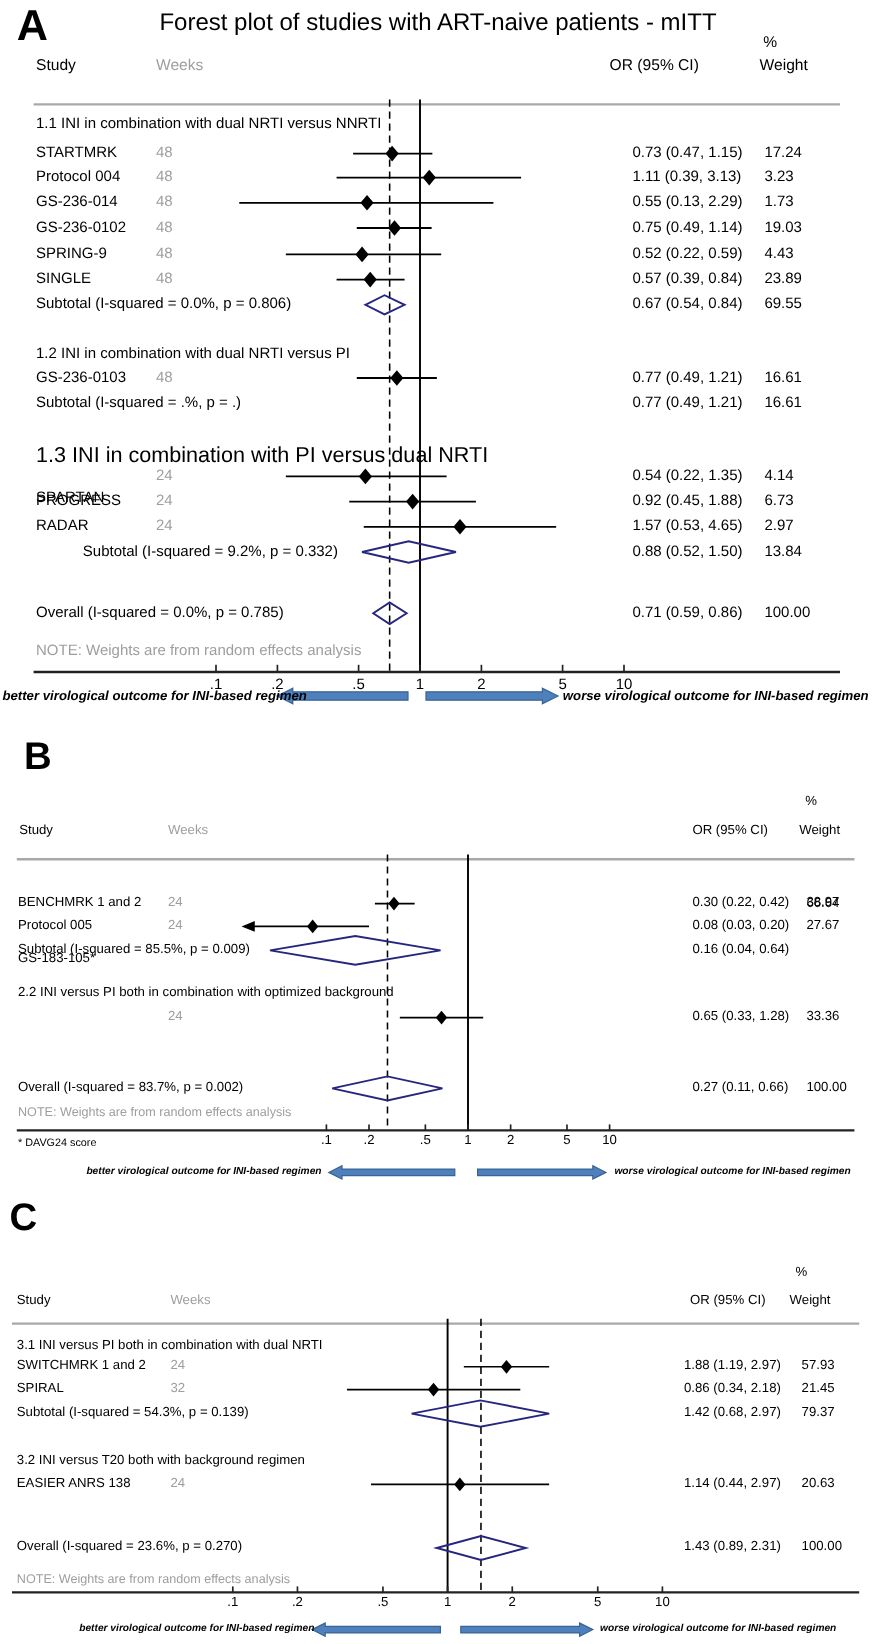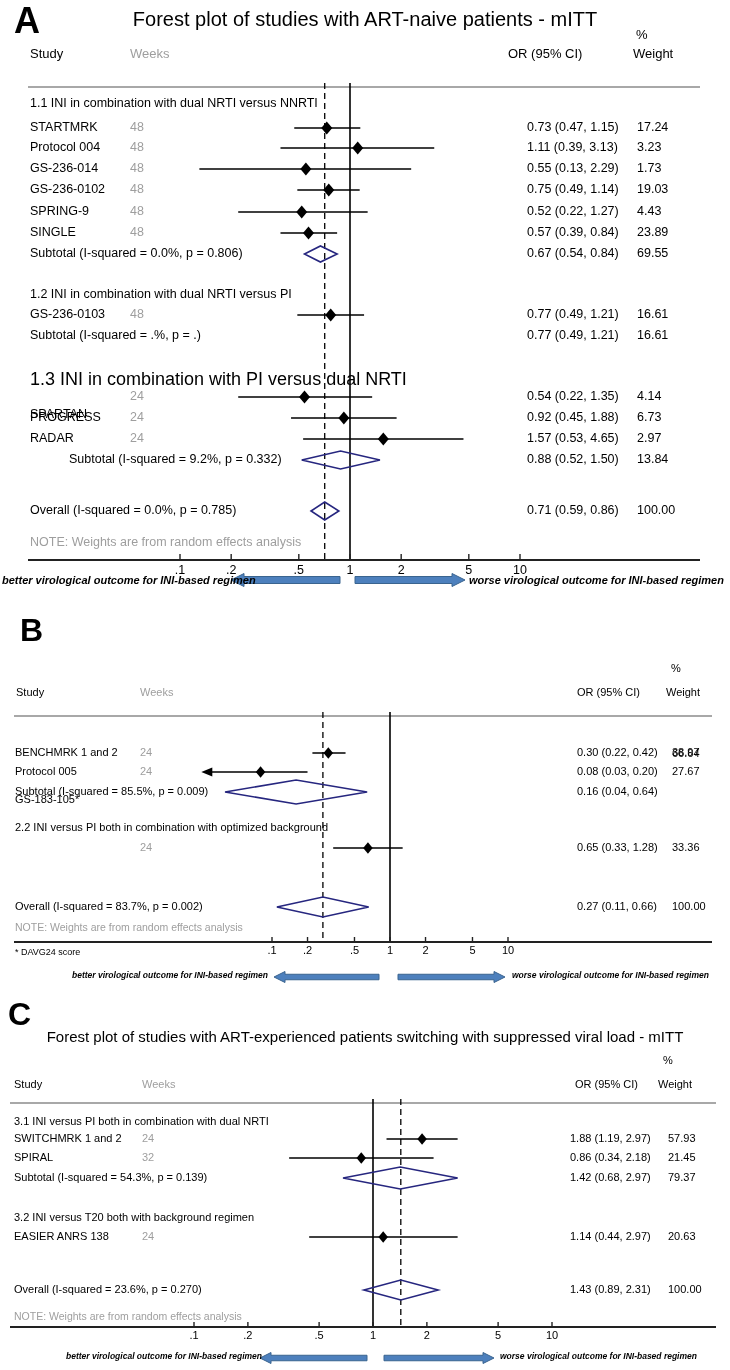--- a/index.html
+++ b/index.html
@@ -145,21 +145,20 @@
   <div class="abs" id="p1-h-study">Study</div>
   <div class="abs muted" id="p1-h-weeks">Weeks</div>
   <div class="abs" id="p1-h-or">OR (95% CI)</div>
   <div class="abs" id="p1-h-weight">Weight</div>
   <div class="abs muted" id="p1-note">NOTE: Weights are from random effects analysis</div>
   <div class="abs" id="p1-footnote">* DAVG24 score</div>
   <div class="abs arrow-label" id="p1-albl">better virological outcome for INI-based regimen</div>
   <div class="abs arrow-label" id="p1-arbl">worse virological outcome for INI-based regimen</div>
 
   <div class="abs letter" id="p2-letter">C</div>
-  <div class="abs title" id="p2-title">Forest plot of studies with ART-experienced patients switching with suppressed viral load - mITT</div>
   <div class="abs" id="p2-pct">%</div>
   <div class="abs" id="p2-h-study">Study</div>
   <div class="abs muted" id="p2-h-weeks">Weeks</div>
   <div class="abs" id="p2-h-or">OR (95% CI)</div>
   <div class="abs" id="p2-h-weight">Weight</div>
   <div class="abs muted" id="p2-note">NOTE: Weights are from random effects analysis</div>
   <div class="abs arrow-label" id="p2-albl">better virological outcome for INI-based regimen</div>
   <div class="abs arrow-label" id="p2-arbl">worse virological outcome for INI-based regimen</div>
 <div class="abs" style="left: 168px; top: 563.25px; font-size: 12.5px; width: 24px; text-align: center;">.1</div>
     <div class="abs" style="left: 219.175px; top: 563.25px; font-size: 12.5px; width: 24px; text-align: center;">.2</div>
@@ -180,21 +179,21 @@
     <div class="abs" style="left: 30px; top: 161.25px; font-size: 12.5px;">GS-236-014</div>
     <div class="abs muted" style="left: 130px; top: 161.25px; font-size: 12.5px;">48</div>
     <div class="abs" style="left: 527px; top: 161.25px; font-size: 12.5px;">0.55 (0.13, 2.29)</div>
     <div class="abs" style="left: 637px; top: 161.25px; font-size: 12.5px;">1.73</div>
     <div class="abs" style="left: 30px; top: 182.25px; font-size: 12.5px;">GS-236-0102</div>
     <div class="abs muted" style="left: 130px; top: 182.25px; font-size: 12.5px;">48</div>
     <div class="abs" style="left: 527px; top: 182.25px; font-size: 12.5px;">0.75 (0.49, 1.14)</div>
     <div class="abs" style="left: 637px; top: 182.25px; font-size: 12.5px;">19.03</div>
     <div class="abs" style="left: 30px; top: 204.25px; font-size: 12.5px;">SPRING-9</div>
     <div class="abs muted" style="left: 130px; top: 204.25px; font-size: 12.5px;">48</div>
-    <div class="abs" style="left: 527px; top: 204.25px; font-size: 12.5px;">0.52 (0.22, 1.27)</div>
+    <div class="abs" style="left: 527px; top: 204.25px; font-size: 12.5px;">0.52 (0.22, 0.59)</div>
     <div class="abs" style="left: 637px; top: 204.25px; font-size: 12.5px;">4.43</div>
     <div class="abs" style="left: 30px; top: 225.25px; font-size: 12.5px;">SINGLE</div>
     <div class="abs muted" style="left: 130px; top: 225.25px; font-size: 12.5px;">48</div>
     <div class="abs" style="left: 527px; top: 225.25px; font-size: 12.5px;">0.57 (0.39, 0.84)</div>
     <div class="abs" style="left: 637px; top: 225.25px; font-size: 12.5px;">23.89</div>
     <div class="abs" style="left: 30px; top: 246.25px; font-size: 12.5px;">Subtotal  (I-squared = 0.0%, p = 0.806)</div>
     <div class="abs" style="left: 527px; top: 246.25px; font-size: 12.5px;">0.67 (0.54, 0.84)</div>
     <div class="abs" style="left: 637px; top: 246.25px; font-size: 12.5px;">69.55</div>
     <div class="abs" style="left: 30px; top: 287.25px; font-size: 12.5px;">1.2  INI in combination with dual NRTI versus PI</div>
     <div class="abs" style="left: 30px; top: 307.25px; font-size: 12.5px;">GS-236-0103</div>

